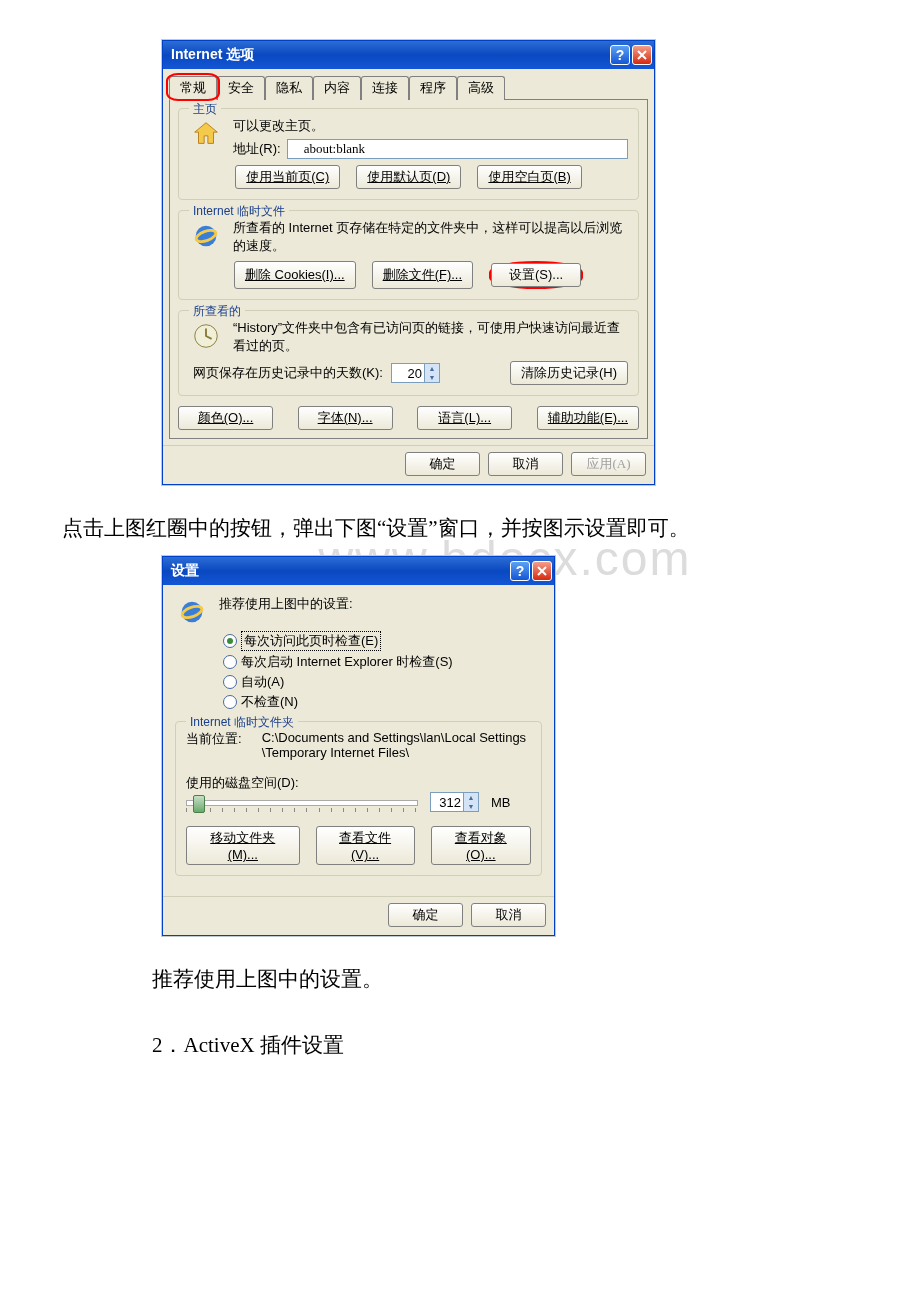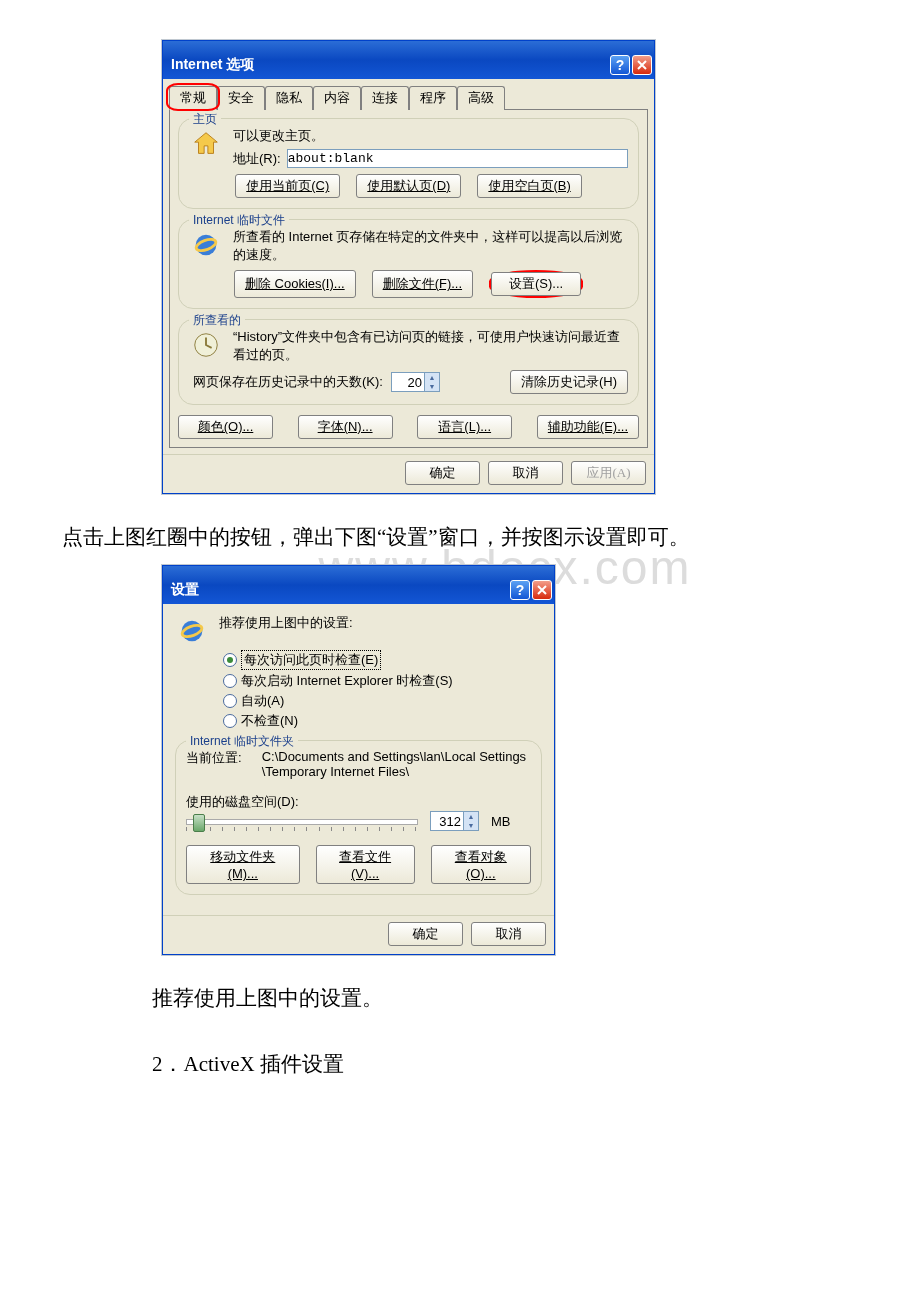--- a/index.html
+++ b/index.html
@@ -20,21 +20,21 @@
   font-family: SimSun, "MS Sans Serif", sans-serif;
   font-size: 13px;
   margin-left: 52px;
 }
 .titlebar {
   background: linear-gradient(to bottom, #2b6dd6 0%, #0a48c1 50%, #1356d5 100%);
   color: #fff;
   height: 24px;
   display: flex;
   align-items: center;
-  padding: 12px 2px 2px 8px;
+  padding: 2px 2px 2px 8px;
   font-weight: bold;
   font-size: 14px;
 }
 .titlebar .spacer { flex: 1; }
 .winbtn {
   width: 20px;
   height: 20px;
   background: linear-gradient(to bottom, #f39e8a, #d7290d);
   border: 1px solid #fff;
   border-radius: 3px;
@@ -79,21 +79,21 @@
   right: -4px;
   bottom: -2px;
 }
 .tabpanel {
   border: 1px solid #808080;
   margin: 0 6px 6px 6px;
   padding: 8px;
 }
 .group {
   border: 1px solid #d0d0b8;
-  border-radius: 15px;
+  border-radius: 4px;
   margin-bottom: 10px;
   padding: 8px 10px 10px 10px;
   position: relative;
 }
 .group-title {
   position: absolute;
   top: -8px;
   left: 10px;
   background: #ece9d8;
   padding: 0 4px;
@@ -118,23 +118,23 @@
   padding: 2px 10px;
   font-size: 13px;
   min-width: 90px;
   text-align: center;
   font-family: inherit;
 }
 .xpbtn.disabled { color: #a0a0a0; font-family: Liberation Serif, serif; }
 .xpinput {
   border: 1px solid #7b9ebd;
   background: #fff;
-  padding: 1px 0;
+  padding: 1px 16px;
   font-size: 13px;
-  font-family: Liberation Mono, monospace;
+  font-family: Liberation Serif, serif;
 }
 .settings-highlight {
   border: 2px solid #ff0000;
   border-radius: 50% / 40%;
   padding: 0;
   display: inline-block;
 }
 .spinner {
   display: inline-flex;
   align-items: center;

